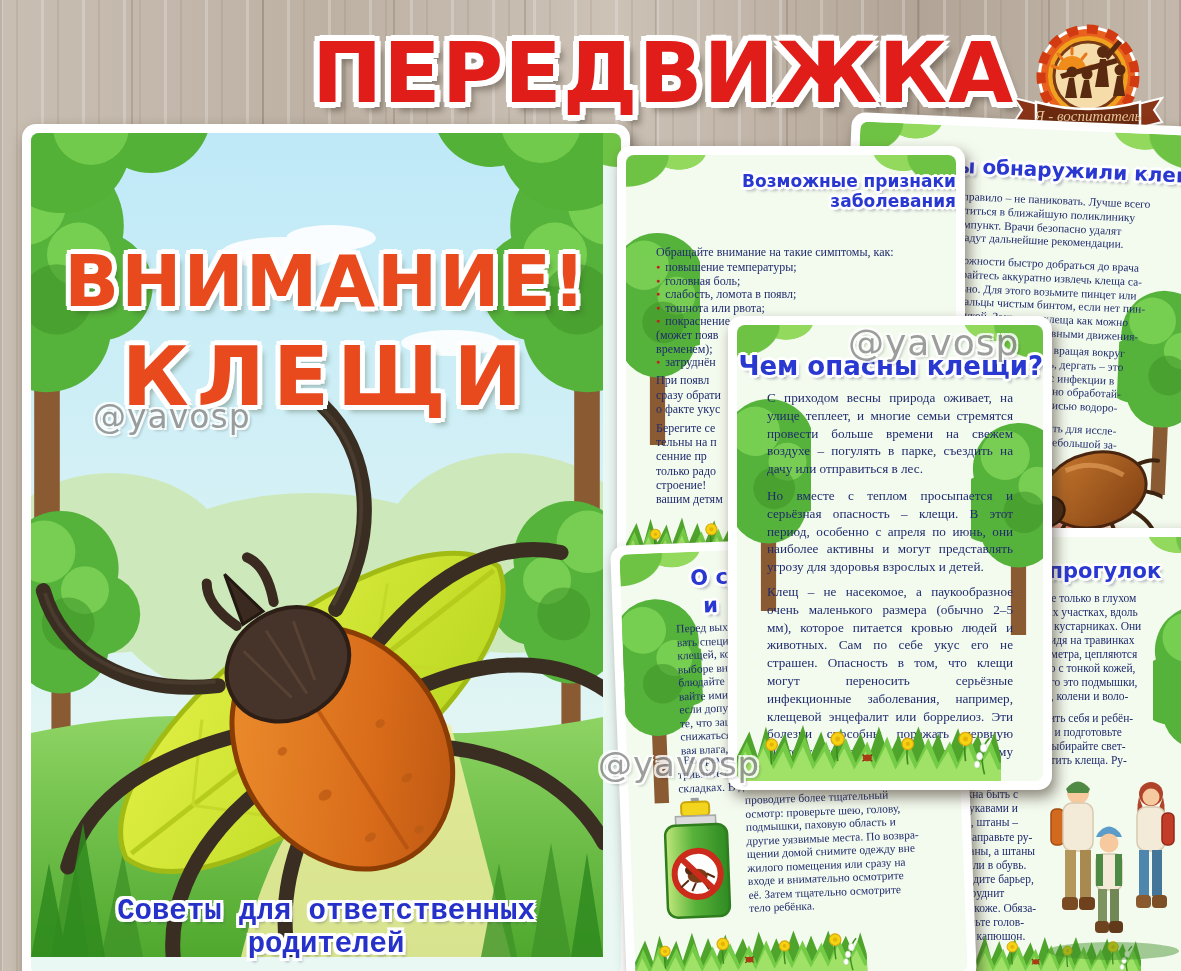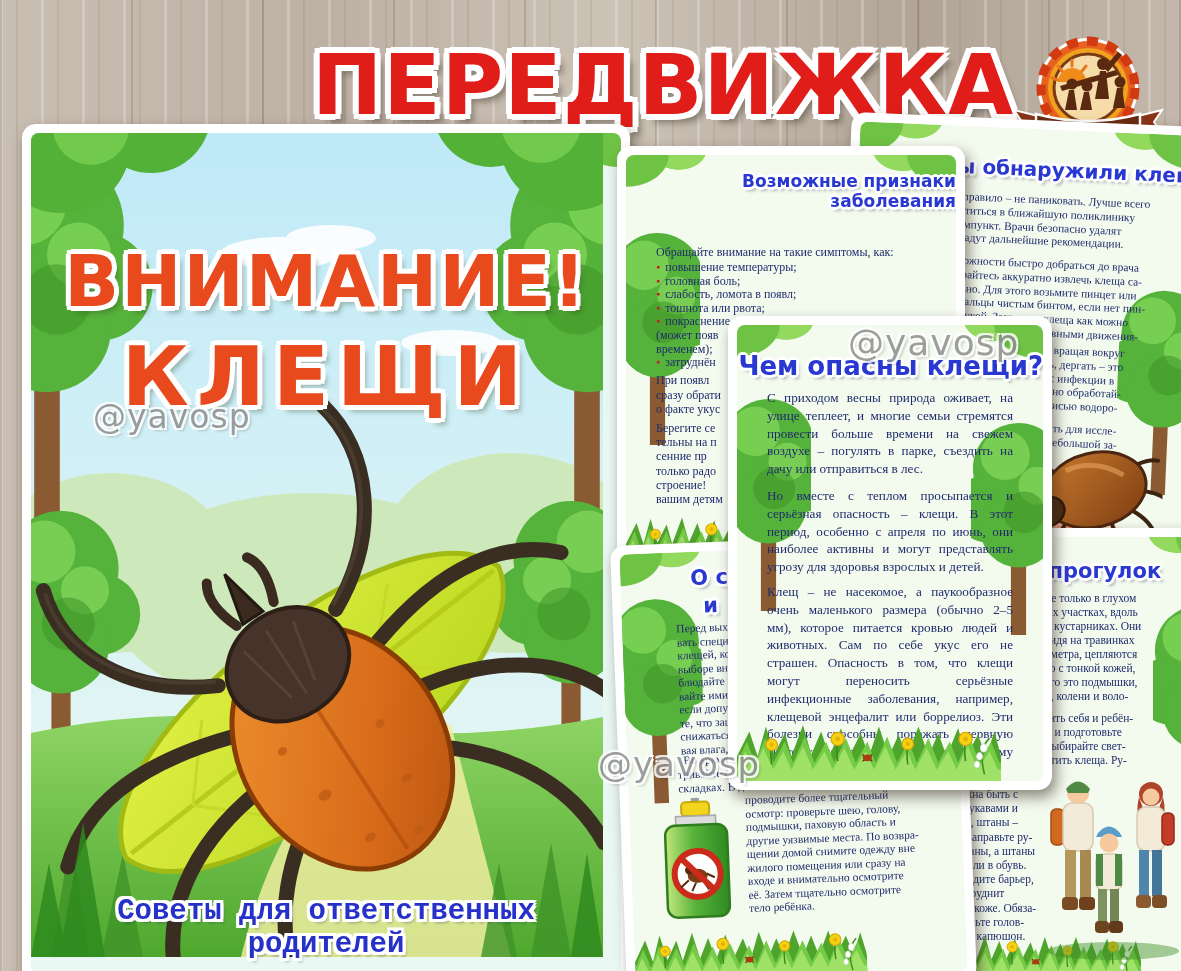--- a/index.html
+++ b/index.html
@@ -2,21 +2,21 @@
 <html><head>
 <meta charset="utf-8">
 <style>
   html,body{margin:0;padding:0;background:#888;}
   #canvas{position:relative;width:1181px;height:971px;overflow:hidden;
     font-family:"Liberation Sans",sans-serif;
     background:
       repeating-linear-gradient(90deg, rgba(80,62,46,.18) 0 2px, rgba(0,0,0,0) 2px 131px),
       repeating-linear-gradient(90deg, rgba(255,255,255,.22) 0 3px, rgba(0,0,0,0) 3px 16px, rgba(115,96,78,.12) 16px 18px, rgba(0,0,0,0) 18px 41px),
       linear-gradient(90deg,#c9beb2,#bdb1a4 28%,#ccc2b6 52%,#b2a597 78%,#c3b8ab);}
-  .abs{position:absolute;margin-top:12px;}
+  .abs{position:absolute;}
   
   .banner{left:312px;top:24px;width:640px;text-align:center;z-index:1;
     font-family:"DejaVu Sans",sans-serif;font-weight:bold;font-size:84px;letter-spacing:1px;
     color:#e11d19;
     text-shadow:
       -5px -5px 0 #fff,5px -5px 0 #fff,-5px 5px 0 #fff,5px 5px 0 #fff,
       0 -6px 0 #fff,0 6px 0 #fff,-6px 0 0 #fff,6px 0 0 #fff,
       -2px -2px 0 #8c0d0d,2px 2px 0 #8c0d0d,
       8px 9px 6px rgba(60,50,40,.45);}
   

